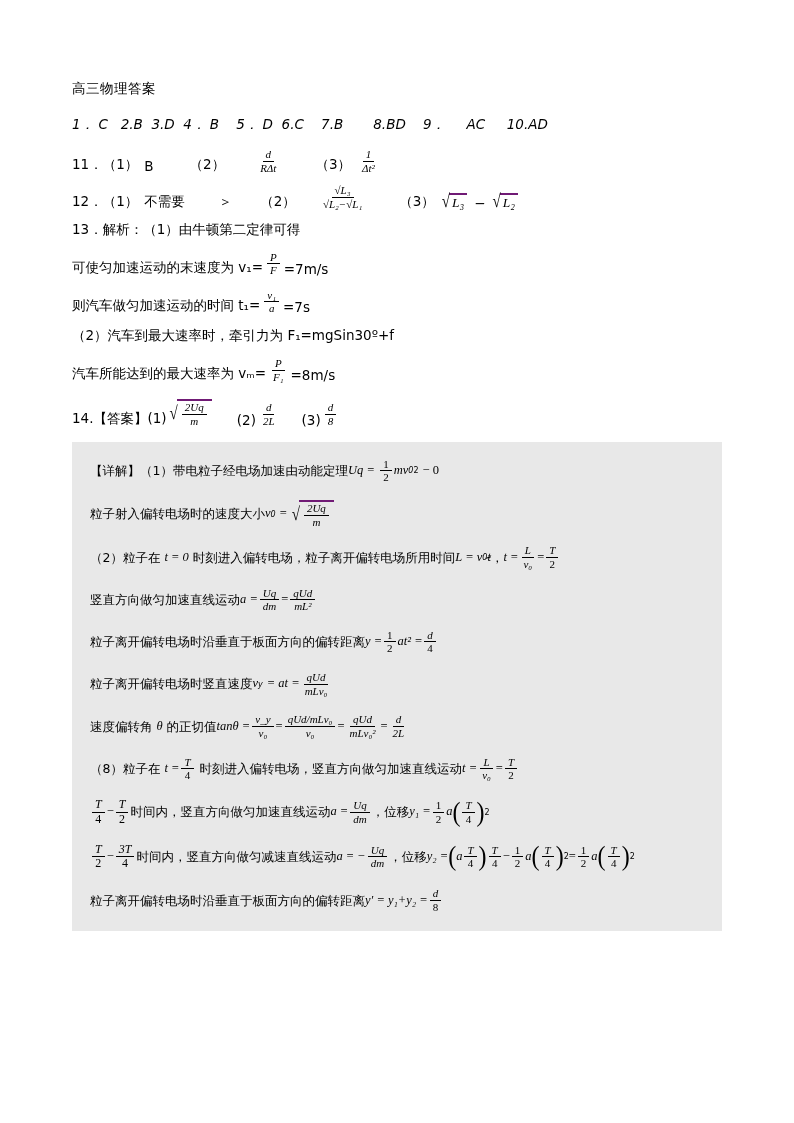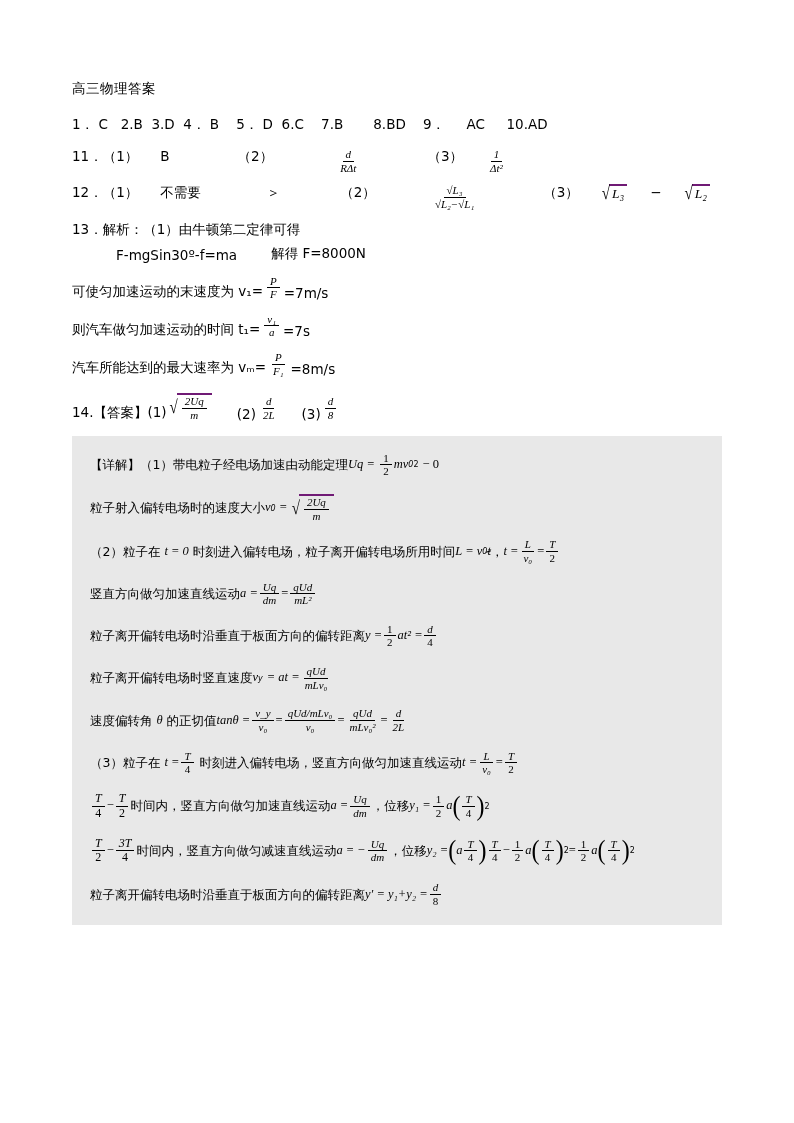--- a/index.html
+++ b/index.html
@@ -18,29 +18,30 @@
   .title{
     font-size:13.5px;
     font-family:"DejaVu Sans", sans-serif;
     margin-bottom:18px;
     letter-spacing:0.5px;
   }
   .ans-row{
     font-size:13.5px;
     margin-bottom:14px;
     font-family:"DejaVu Sans", sans-serif;
+    font-style:italic;
   }
   .ans-row span.sp{display:inline-block;}
   .q11, .q12{
     margin-bottom:10px;
     display:flex;
-    align-items:flex-start;
+    align-items:flex-end;
     font-size:13.5px;
     font-family:"DejaVu Sans", sans-serif;
-    gap:22px;
+    gap:6px;
   }
   .q13line{
     font-size:13.5px;
     font-family:"DejaVu Sans", sans-serif;
     margin-bottom:6px;
     display:flex;
     align-items:flex-end;
     gap:2px;
   }
   .indent2{margin-left:44px;}
@@ -174,40 +175,38 @@
     <span>−</span>
     <span class="sqrt">
       <span class="rad">√</span>
         <span class="body">L₂</span>
     </span>
   </div>
 
   <div class="q13line">
     <span>13．解析：（1）由牛顿第二定律可得</span>
   </div>
-  <div class="q13line indent2">
-    <span>F-mgSin30º-f=ma</span>
-    <span style="width:30px"></span>
-    <span>解得 F=8000N</span>
-  </div>
   <div class="q13line" style="margin-top:12px">
     <span>可使匀加速运动的末速度为 v₁=</span>
     <span class="frac">
       <span class="num">P</span>
       <span class="den">F</span>
     </span>
     <span>=7m/s</span>
   </div>
   <div class="q13line" style="margin-top:12px">
     <span>则汽车做匀加速运动的时间 t₁=</span>
     <span class="frac">
       <span class="num">v₁</span>
       <span class="den">a</span>
     </span>
     <span>=7s</span>
+  </div>
+  <div class="q13line" style="margin-top:12px">
+    <span>（2）汽车到最大速率时，牵引力为 F₁=mgSin30º+f</span>
   </div>
   <div class="q13line" style="margin-top:12px">
     <span>汽车所能达到的最大速率为 vₘ=</span>
     <span class="frac">
       <span class="num">P</span>
       <span class="den">F₁</span>
     </span>
     <span>=8m/s</span>
   </div>
 
@@ -359,21 +358,21 @@
         <span class="den">mLv₀²</span>
       </span>
       <span class="up">=</span>
       <span class="frac">
         <span class="num">d</span>
         <span class="den">2L</span>
       </span>
     </div>
 
     <div class="dl">
-      <span>（3）粒子在</span>
+      <span>（8）粒子在</span>
       <span>&nbsp;</span>
         <span class="it">t =</span>
       <span class="frac">
         <span class="num">T</span>
         <span class="den" style="font-style:normal">4</span>
       </span>
       <span>&nbsp;</span>
         <span>时刻进入偏转电场，竖直方向做匀加速直线运动</span>
       <span class="it">t =</span>
       <span class="frac">

